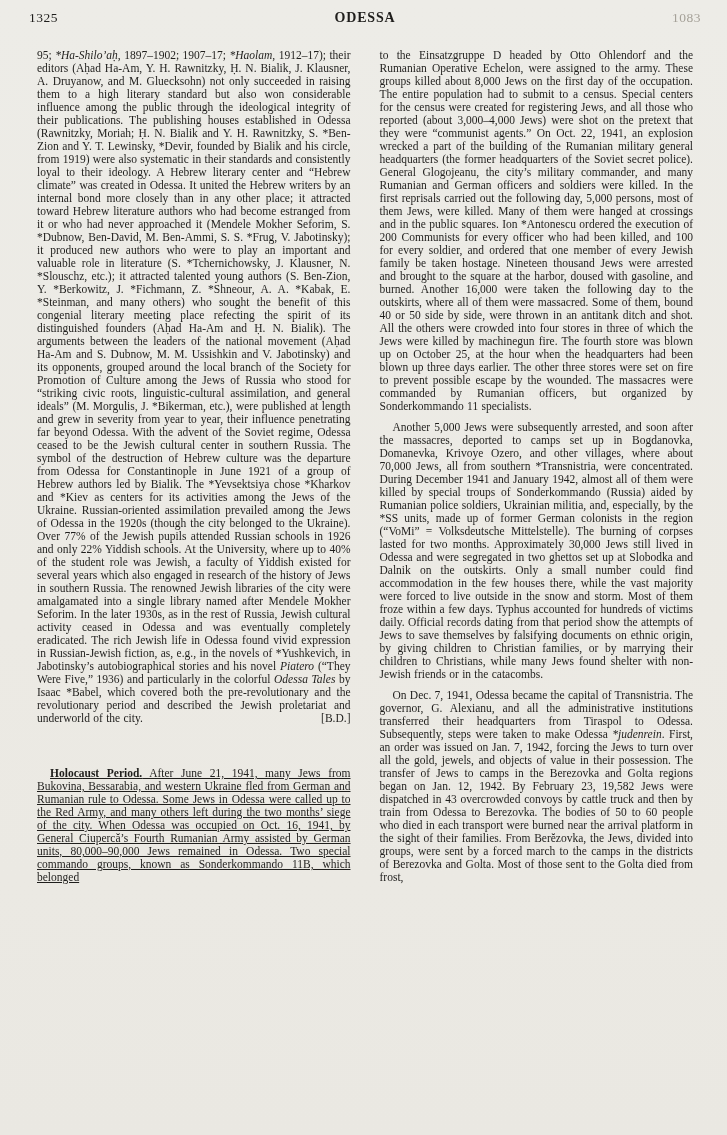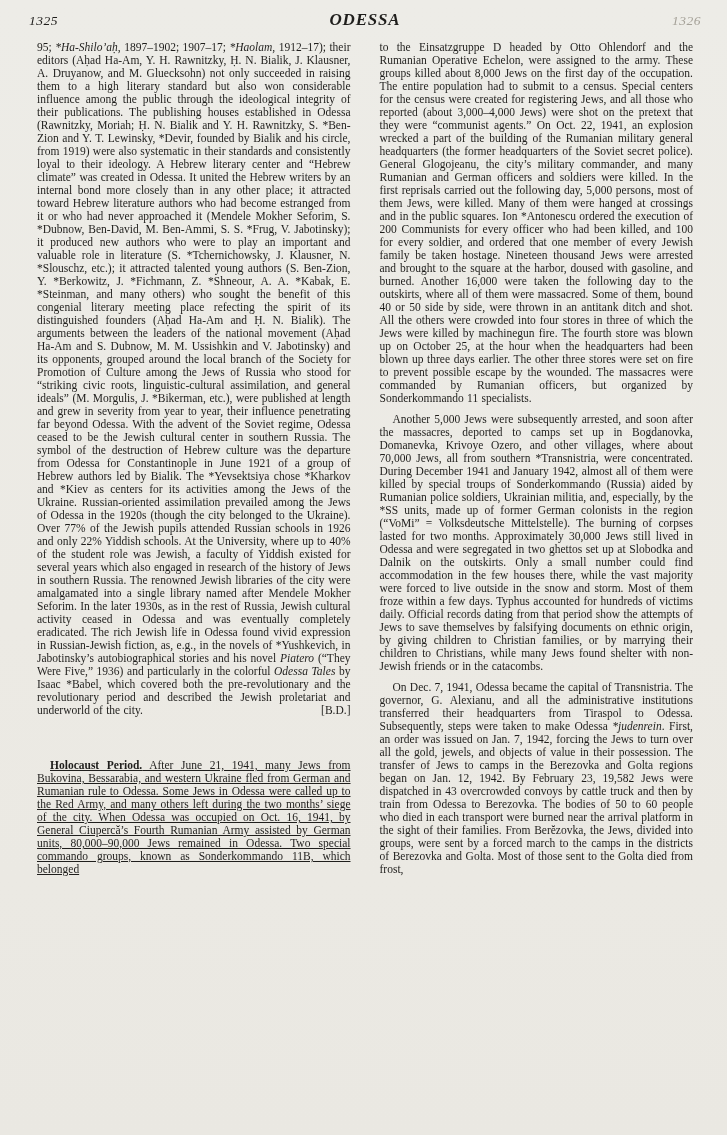--- a/index.html
+++ b/index.html
@@ -7,24 +7,24 @@
     width: 727px; height: 1135px;
     background: linear-gradient(180deg, #edece7 0%, #eceae4 55%, #eae8e2 100%);
     font-family: "Liberation Serif", serif;
     color: #1f1e1c;
     overflow: hidden;
     position: relative;
   }
   .page { width: 727px; height: 1135px; box-sizing: border-box; padding: 10px 26px 0 29px; }
   .running-head {
     display: flex; align-items: baseline; justify-content: flex-end;
-    font-size: 13.5px; margin-bottom: 3px; font-style: italic;
+    font-size: 13.5px; margin-bottom: 15px;
   }
   .running-head .folio-left { width: 90px; text-align: left; letter-spacing: 0.5px; }
-  .running-head .head-title { flex: 1; text-align: center; font-size: 17px; font-weight: 600; letter-spacing: 0.8px; }
+  .running-head .head-title { flex: 1; text-align: center; font-size: 14px; font-weight: 600; letter-spacing: 0.8px; }
   .running-head .folio-right { width: 90px; text-align: right; color: #8d887e; opacity: 0.75; letter-spacing: 0.5px; }
   .columns {
     display: flex; gap: 13px; height: 1072px; overflow: hidden;
   }
   .col { width: 329.5px; overflow: hidden; }
   .para {
     margin: 8px;
     font-size: 11.5px;
     line-height: 13px;
     text-align: justify;
@@ -38,21 +38,21 @@
   .attrib { float: right; padding-left: 10px; font-family: Liberation Serif, serif; }
 </style>
 </head>
 <body>
 
 <div class="page">
 
   <div class="running-head">
     <span class="folio-left">1325</span>
     <span class="head-title">ODESSA</span>
-    <span class="folio-right">1326</span>
+    <span class="folio-right">1083</span>
   </div>
 
   <div class="columns">
 
     <div class="col">
       <p class="para">
         <span><span>95; </span><span class="seg-italic">*Ha-Shiloʼaḥ</span><span>, 1897–1902; 1907–17; </span><span class="seg-italic">*Haolam</span><span>, 1912–17); their editors (Aḥad Ha-Am, Y. H. Rawnitzky, Ḥ. N. Bialik, J. Klausner, A. Druyanow, and M. Gluecksohn) not only succeeded in raising them to a high literary standard but also won considerable influence among the public through the ideological integrity of their publications. The publishing houses established in Odessa (Rawnitzky, Moriah; Ḥ. N. Bialik and Y. H. Rawnitzky, S. *Ben-Zion and Y. T. Lewinsky, *Devir, founded by Bialik and his circle, from 1919) were also systematic in their standards and consistently loyal to their ideology. A Hebrew literary center and “Hebrew climate” was created in Odessa. It united the Hebrew writers by an internal bond more closely than in any other place; it attracted toward Hebrew literature authors who had become estranged from it or who had never approached it (Mendele Mokher Seforim, S. *Dubnow, Ben-David, M. Ben-Ammi, S. S. *Frug, V. Jabotinsky); it produced new authors who were to play an important and valuable role in literature (S. *Tchernichowsky, J. Klausner, N. *Slouschz, etc.); it attracted talented young authors (S. Ben-Zion, Y. *Berkowitz, J. *Fichmann, Z. *Shneour, A. A. *Kabak, E. *Steinman, and many others) who sought the benefit of this congenial literary meeting place refecting the spirit of its distinguished founders (Aḥad Ha-Am and Ḥ. N. Bialik). The arguments between the leaders of the national movement (Aḥad Ha-Am and S. Dubnow, M. M. Ussishkin and V. Jabotinsky) and its opponents, grouped around the local branch of the Society for Promotion of Culture among the Jews of Russia who stood for “striking civic roots, linguistic-cultural assimilation, and general ideals” (M. Morgulis, J. *Bikerman, etc.), were published at length and grew in severity from year to year, their influence penetrating far beyond Odessa. With the advent of the Soviet regime, Odessa ceased to be the Jewish cultural center in southern Russia. The symbol of the destruction of Hebrew culture was the departure from Odessa for Constantinople in June 1921 of a group of Hebrew authors led by Bialik. The *Yevsektsiya chose *Kharkov and *Kiev as centers for its activities among the Jews of the Ukraine. Russian-oriented assimilation prevailed among the Jews of Odessa in the 1920s (though the city belonged to the Ukraine). Over 77% of the Jewish pupils attended Russian schools in 1926 and only 22% Yiddish schools. At the University, where up to 40% of the student role was Jewish, a faculty of Yiddish existed for several years which also engaged in research of the history of Jews in southern Russia. The renowned Jewish libraries of the city were amalgamated into a single library named after Mendele Mokher Seforim. In the later 1930s, as in the rest of Russia, Jewish cultural activity ceased in Odessa and was eventually completely eradicated. The rich Jewish life in Odessa found vivid expression in Russian-Jewish fiction, as, e.g., in the novels of *Yushkevich, in Jabotinsky’s autobiographical stories and his novel </span><span class="seg-italic">Piatero</span><span> (“They Were Five,” 1936) and particularly in the colorful </span><span class="seg-italic">Odessa Tales</span><span> by Isaac *Babel, which covered both the pre-revolutionary and the revolutionary period and described the Jewish proletariat and underworld of the city.</span></span>
         <span class="attrib">[B.D.]</span>
       </p>
       <p class="para indent-sm gap-before"><span class="seg-bold">Holocaust Period.</span><span> After June 21, 1941, many Jews from Bukovina, Bessarabia, and western Ukraine fled from German and Rumanian rule to Odessa. Some Jews in Odessa were called up to the Red Army, and many others left during the two months’ siege of the city. When Odessa was occupied on Oct. 16, 1941, by General Ciupercă’s Fourth Rumanian Army assisted by German units, 80,000–90,000 Jews remained in Odessa. Two special commando groups, known as Sonderkommando 11B, which belonged</span></p>

